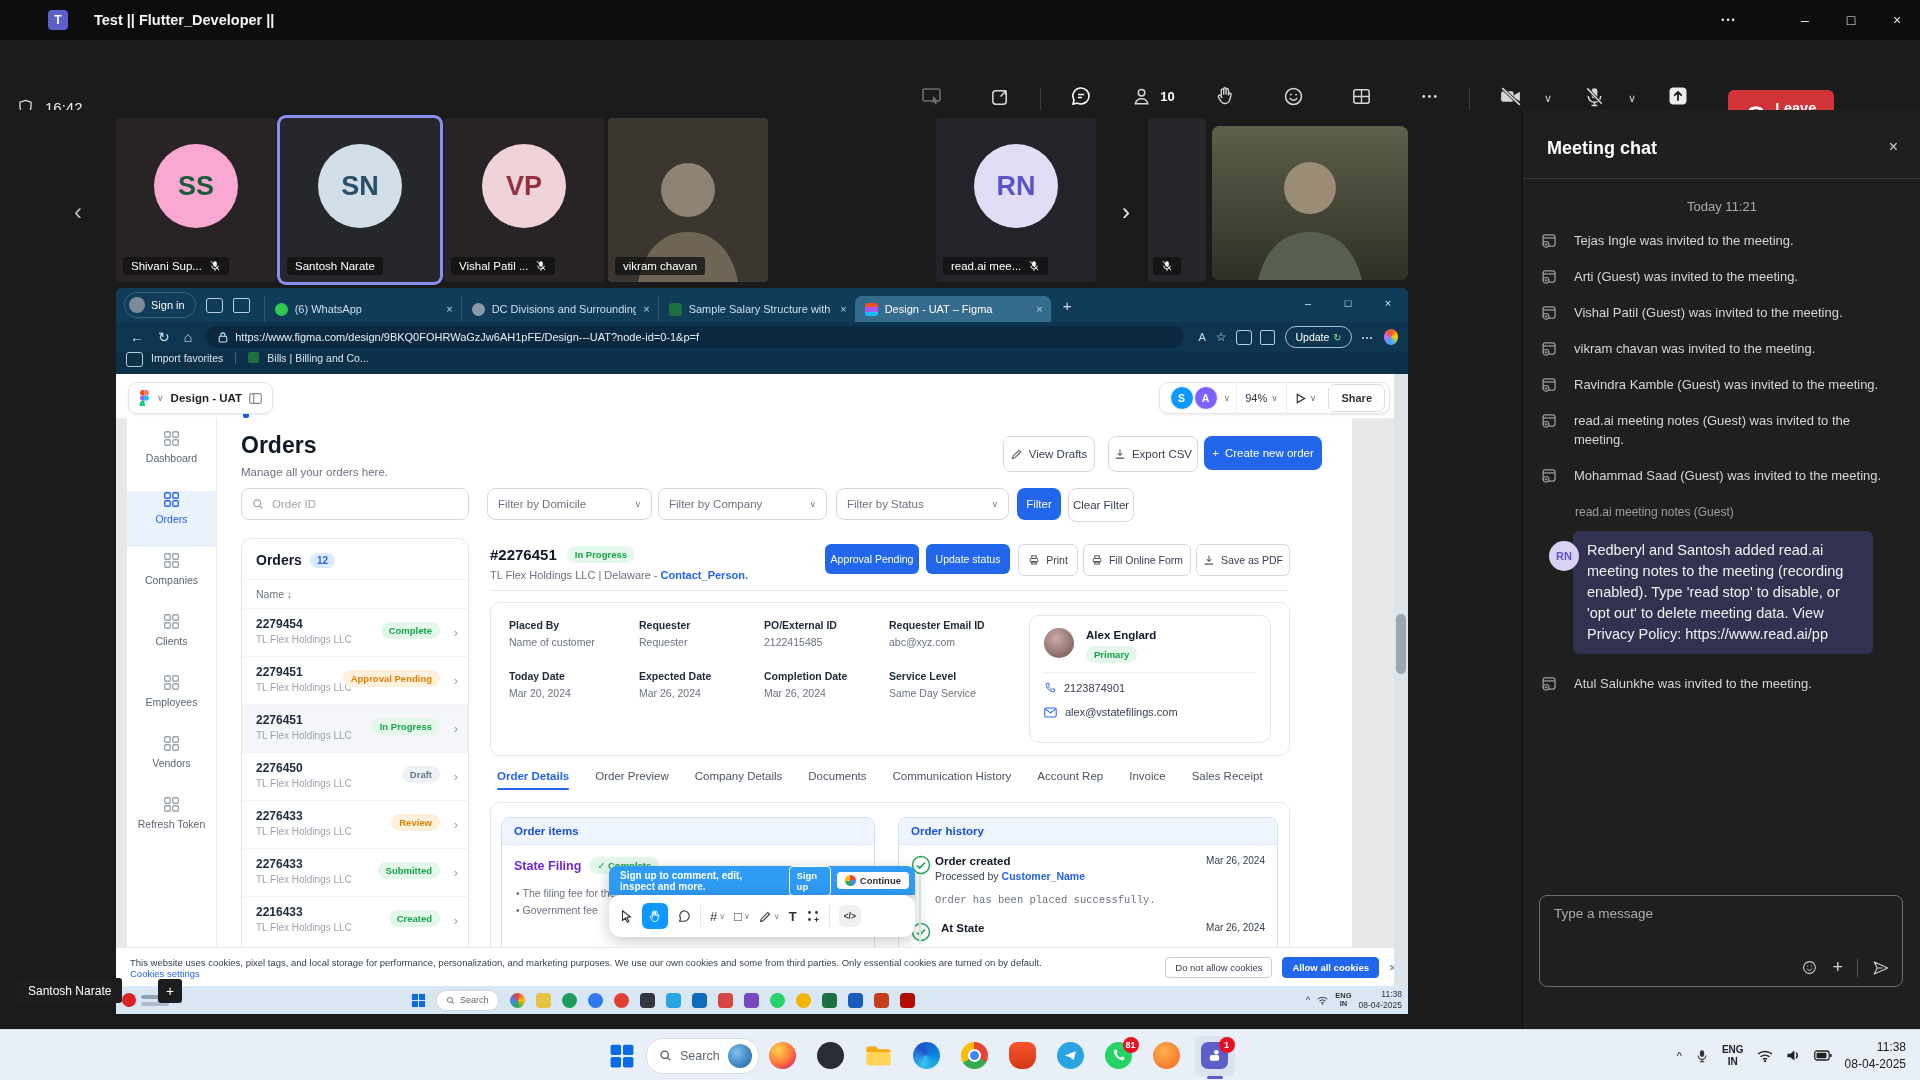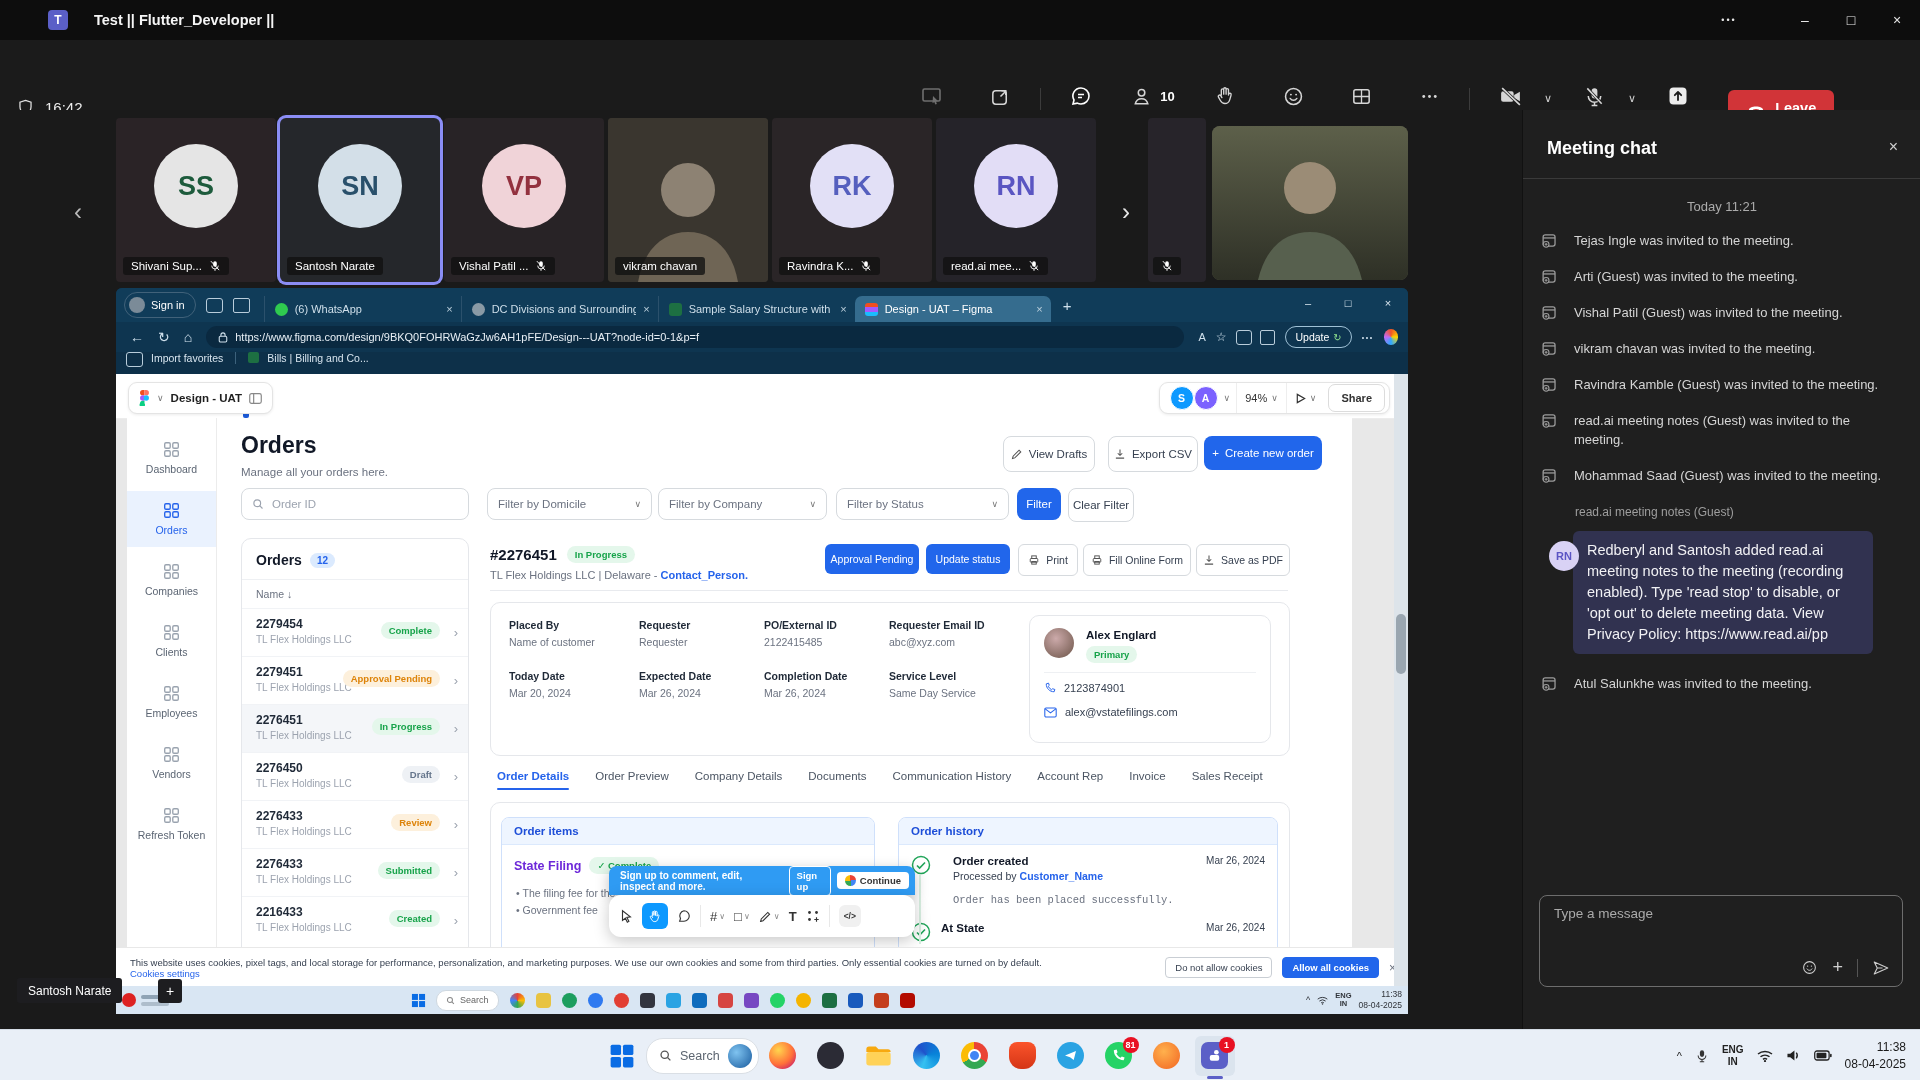--- a/index.html
+++ b/index.html
@@ -69,21 +69,21 @@
   .fig-title{font-size:11.5px;color:#1e1e1e;font-weight:600;}
   .mini{font-size:9px;color:#777;}
   .zoombox{display:flex;align-items:center;gap:4px;font-size:11px;color:#333;padding:0 8px;height:30px;border-left:1px solid #eee;border-right:1px solid #eee;}
   .avpair{width:22px;height:22px;border-radius:50%;color:#fff;font-size:10.5px;font-weight:700;display:flex;align-items:center;justify-content:center;border:1.5px solid #fff;}
   .sharebtn{font-size:11px;color:#333;font-weight:600;}
   .vslogo{position:absolute;left:127px;top:28px;width:20px;height:18px;}
 
   
   .appshot{position:absolute;left:11px;top:44px;width:1225px;height:568px;background:#fff;overflow:hidden;}
   .sb{position:absolute;left:0;top:0;width:89px;height:568px;border-right:1px solid #ececec;background:#fff;}
-  .sb-item{position:absolute;left:0;width:89px;height:56px;display:flex;flex-direction:column;align-items:center;justify-content:center;gap:5px;color:#5b6573;font-size:10.5px;}
+  .sb-item{position:absolute;left:0;width:89px;height:56px;display:flex;flex-direction:column;align-items:center;gap:5px;color:#5b6573;font-size:10.5px;}
   .sb-item .si{color:#9aa3af;}
   .sb-item[data-active="true"]{background:#eaf2fe;color:#2563eb;}
   .sb-item[data-active="true"] .si{color:#2563eb;}
   .h-title{font-size:23px;font-weight:700;color:#111827;}
   .h-sub{font-size:11.5px;color:#6b7280;}
   .btn-o{border:1px solid #d6dade;border-radius:8px;background:#fff;color:#374151;font-size:11.5px;display:flex;align-items:center;justify-content:center;gap:6px;}
   .btn-b{background:#2166eb;border-radius:8px;color:#fff;font-size:11.5px;display:flex;align-items:center;justify-content:center;gap:6px;}
   .inputbx{border:1px solid #d6dade;border-radius:8px;background:#fff;color:#9ca3af;font-size:11.5px;display:flex;align-items:center;gap:8px;padding:0 10px;}
   .ddl{justify-content:space-between;color:#6b7280;}
   .card{background:#fff;border:1px solid #e5e7eb;border-radius:10px;}
@@ -323,21 +323,21 @@
     </div>
   </div>
 
   <div class="abs stage">
 
     <div class="nav-chev" style="left:74px;">‹</div>
 
     <div id="tiles-host" class="abs" style="left:0;top:0;width:1522px;height:180px;">
 
         <div class="tile" data-active="false" data-muted="true" data-avatar="initials" style="background: rgb(42, 35, 38); left: 116px;">
-          <div class="init" style="background:#e5e5e5;color:#1d5b3c">SS</div>
+          <div class="init" style="background:#f9a8d4;color:#1d5b3c">SS</div>
 
           <div class="namepill">
             <span>Shivani Sup...</span>
             <span class="mic">
               <svg width="12" height="12" viewBox="0 0 16 16">
                 <rect x="5.6" y="1.5" width="4.8" height="7.5" rx="2.4" fill="#fff"></rect>
                 <path d="M3.6 7.5a4.4 4.4 0 0 0 8.8 0M8 12v2.5" fill="none" stroke="#fff" stroke-width="1.2"></path>
                 <line x1="2.5" y1="1.5" x2="13.5" y2="13.5" stroke="#fff" stroke-width="1.3"></line>
               </svg>
             </span>
@@ -376,34 +376,20 @@
               <circle cx="80" cy="72" r="27" fill="#8d8273"></circle>
               <path d="M30 164c6-34 26-50 50-50s44 16 50 50z" fill="#6f6555"></path>
             </svg>
           </div>
           <div class="namepill">
             <span>vikram chavan</span>
 
           </div>
         </div>
 
-        <div class="tile" data-active="false" data-muted="true" data-avatar="initials" style="background: rgb(42, 37, 39); left: 772px;">
-          <div class="init" style="background:#e2e0f6;color:#555fbe">RK</div>
-
-          <div class="namepill">
-            <span>Ravindra K...</span>
-            <span class="mic">
-              <svg width="12" height="12" viewBox="0 0 16 16">
-                <rect x="5.6" y="1.5" width="4.8" height="7.5" rx="2.4" fill="#fff"></rect>
-                <path d="M3.6 7.5a4.4 4.4 0 0 0 8.8 0M8 12v2.5" fill="none" stroke="#fff" stroke-width="1.2"></path>
-                <line x1="2.5" y1="1.5" x2="13.5" y2="13.5" stroke="#fff" stroke-width="1.3"></line>
-              </svg>
-            </span>
-          </div>
-        </div>
 
         <div class="tile" data-active="false" data-muted="true" data-avatar="initials" style="background: rgb(37, 35, 41); left: 936px;">
           <div class="init" style="background:#e2ddf6;color:#5a55c2">RN</div>
 
           <div class="namepill">
             <span>read.ai mee...</span>
             <span class="mic">
               <svg width="12" height="12" viewBox="0 0 16 16">
                 <rect x="5.6" y="1.5" width="4.8" height="7.5" rx="2.4" fill="#fff"></rect>
                 <path d="M3.6 7.5a4.4 4.4 0 0 0 8.8 0M8 12v2.5" fill="none" stroke="#fff" stroke-width="1.2"></path>
@@ -880,21 +866,21 @@
 
                   <div style="font-size:10.5px;color:#6b7280;margin-top:5px;">•&nbsp;<span>The filing fee for the</span></div>
 
                   <div style="font-size:10.5px;color:#6b7280;margin-top:5px;">•&nbsp;<span>Government fee</span></div>
                 </div>
             </div>
             <div class="subcard" style="left:407px;top:14px;width:378px;height:142px;">
               <div class="subhdr">Order history</div>
               <div style="position:relative;padding:10px 12px;">
                 <div style="position:absolute;left:20px;top:30px;bottom:8px;width:2px;background:#d9f0e2;"></div>
-                <div style="display:flex;gap:22px;">
+                <div style="display:flex;gap:4px;">
                   <svg width="20" height="20" viewBox="0 0 20 20" style="flex:none;background:#fff;">
                       <circle cx="10" cy="10" r="8.5" fill="none" stroke="#22a55a" stroke-width="1.5"></circle>
                       <path d="M6 10.5l2.6 2.6L14 7.5" fill="none" stroke="#22a55a" stroke-width="1.6"></path>
                     </svg>
                   <div style="flex:1;">
                     <div style="display:flex;justify-content:space-between;">
                       <span class="histitle">Order created</span>
                       <span class="hisdate">Mar 26, 2024</span>
                     </div>
                     <div style="font-size:10.5px;margin-top:3px;color:#374151;">

